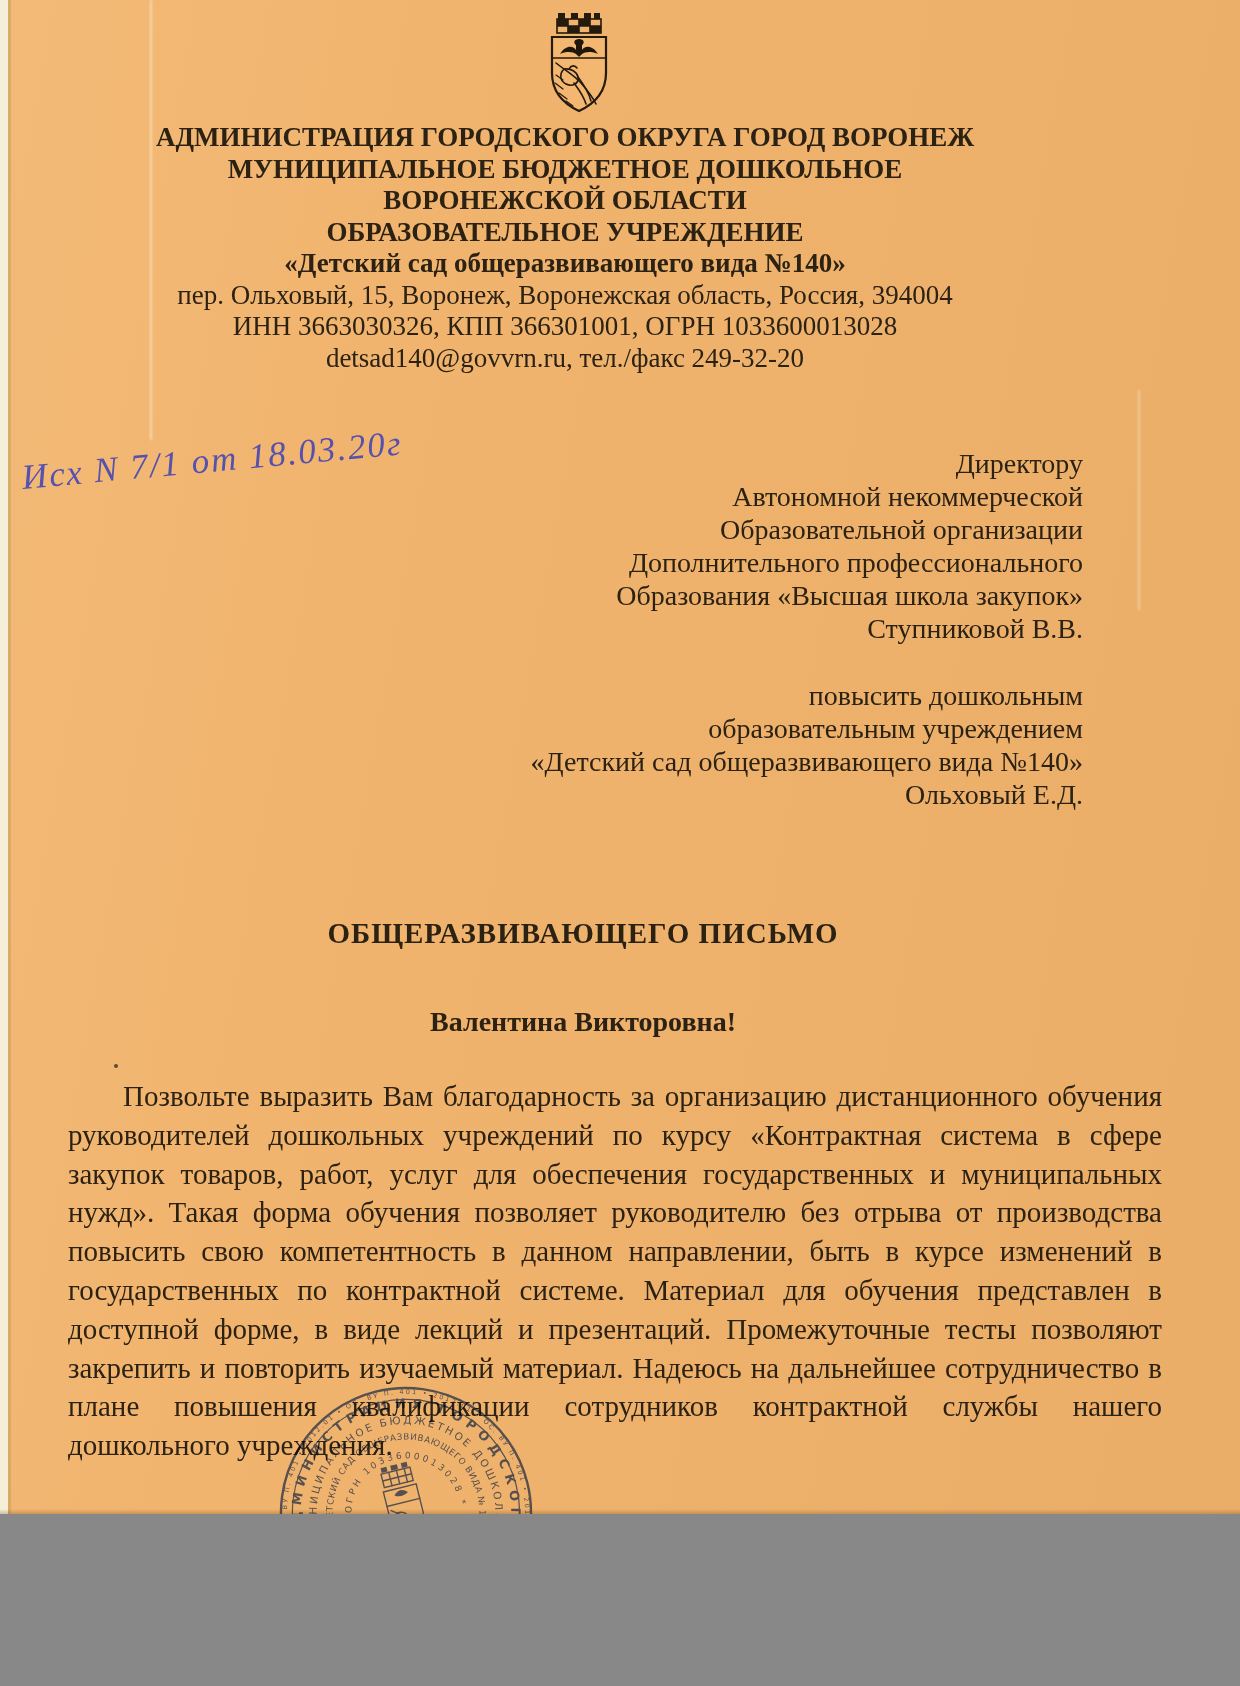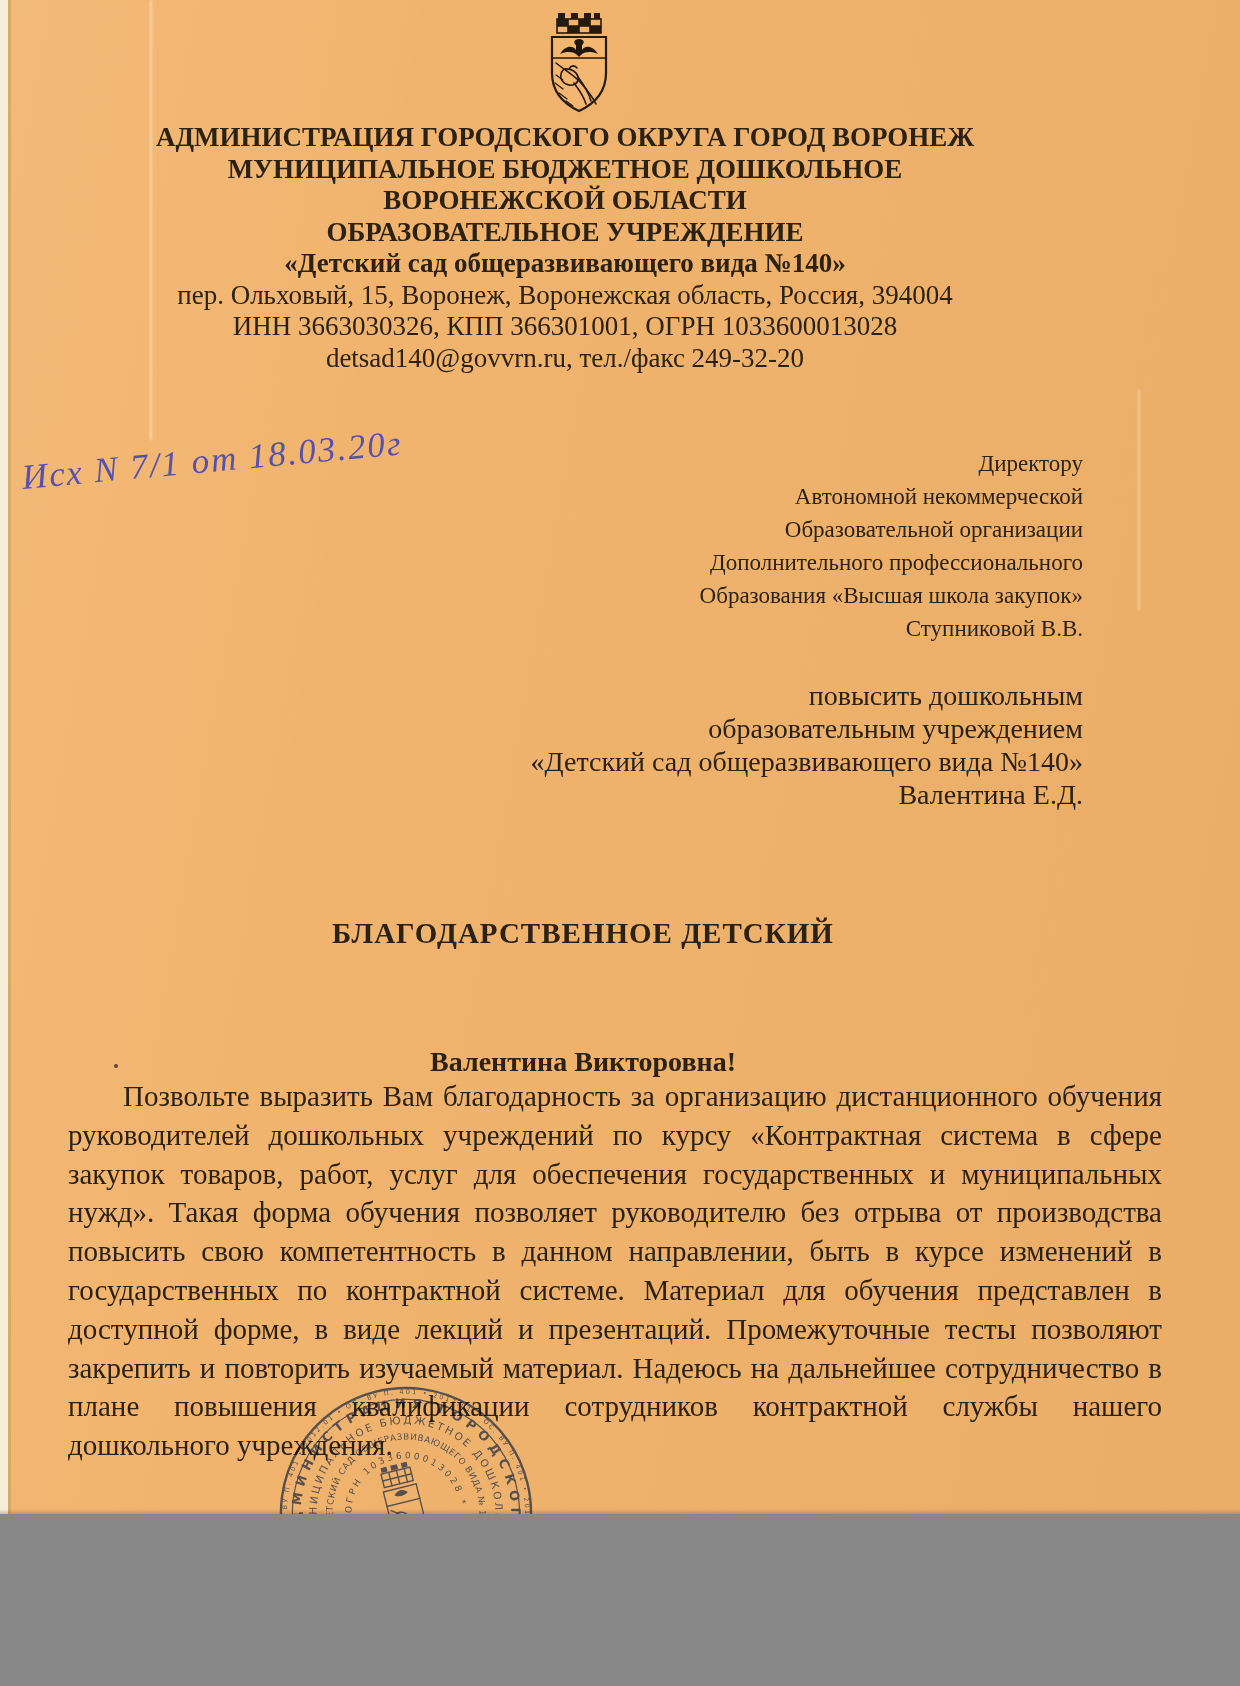--- a/index.html
+++ b/index.html
@@ -35,36 +35,36 @@
     font-style:italic;
     font-size:35px;color:#4a49b4;
     transform:rotate(-5.2deg);
     transform-origin:left center;
     letter-spacing:2px;white-space:nowrap;
     opacity:.92;
   }
 
   .recipient{
     position:absolute;right:157px;top:448px;
-    text-align:right;font-size:23px;line-height:32.9px;
+    text-align:right;font-size:28px;line-height:32.9px;
   }
   .sender-ref{
     position:absolute;right:157px;top:679px;
     text-align:right;font-size:28px;line-height:33px;
   }
   .recipient div,.sender-ref div{white-space:nowrap;}
 
   .doc-title{
     position:absolute;left:0;top:917px;width:1166px;
     text-align:center;font-size:29px;font-weight:bold;
     letter-spacing:1px;margin:0;
   }
   .salutation{
     position:absolute;left:0;top:1006px;width:1166px;
-    text-align:center;font-size:28px;font-weight:bold;margin-top:40px;
+    text-align:center;font-size:28px;font-weight:bold;
   }
 
   .letter-body{
     position:absolute;left:68px;top:1077px;width:1094px;
     font-size:29px;line-height:38.8px;
   }
   .body-line{
     text-align:justify;text-align-last:justify;
     white-space:normal;
   }
@@ -159,24 +159,24 @@
     <div>Образовательной организации</div>
     <div>Дополнительного профессионального</div>
     <div>Образования «Высшая школа закупок»</div>
     <div>Ступниковой В.В.</div>
   </div>
 
   <div class="sender-ref">
     <div>повысить дошкольным</div>
     <div>образовательным учреждением</div>
     <div>«Детский сад общеразвивающего вида №140»</div>
-    <div>Валентина Е.Д.</div>
-  </div>
-
-  <h1 class="doc-title">БЛАГОДАРСТВЕННОЕ ДЕТСКИЙ</h1>
+    <div>Ольховый Е.Д.</div>
+  </div>
+
+  <h1 class="doc-title">ОБЩЕРАЗВИВАЮЩЕГО ПИСЬМО</h1>
   <div class="salutation">Валентина Викторовна!</div>
 
   <div class="letter-body">
     <div class="body-line first">Позвольте выразить Вам благодарность за организацию дистанционного обучения</div>
     <div class="body-line">руководителей дошкольных учреждений по курсу «Контрактная система в сфере</div>
     <div class="body-line">закупок товаров, работ, услуг для обеспечения государственных и муниципальных</div>
     <div class="body-line">нужд». Такая форма обучения позволяет руководителю без отрыва от производства</div>
     <div class="body-line">повысить свою компетентность в данном направлении, быть в курсе изменений в</div>
     <div class="body-line">государственных по контрактной системе. Материал для обучения представлен в</div>
     <div class="body-line">доступной форме, в виде лекций и презентаций. Промежуточные тесты позволяют</div>

